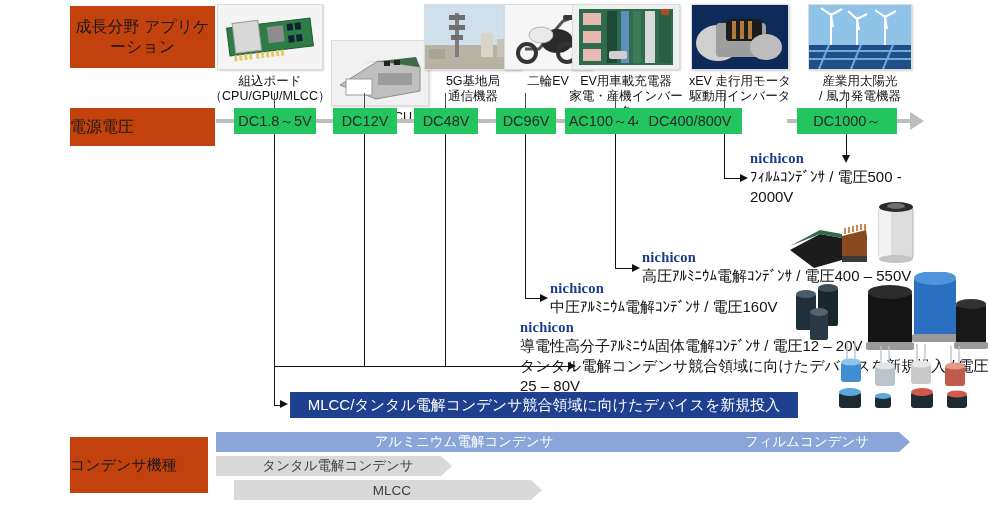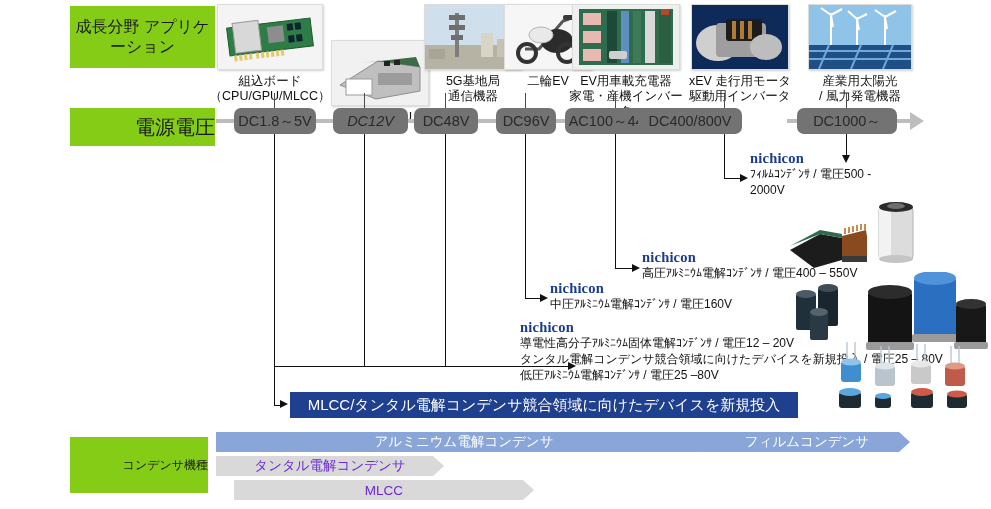--- a/index.html
+++ b/index.html
@@ -8,60 +8,60 @@
     font-family:"Liberation Sans","DejaVu Sans",sans-serif;
     color:#1a1a1a;overflow:hidden;position:relative;
   }
   .root{position:absolute;left:0;top:0;width:991px;height:509px;}
 
   
   .abs{position:absolute;}
 
   
   .rowlabel{
-    background:#84cc16;display:flex;align-items:center;justify-content:flex-end;
+    background:#c2410c;display:flex;align-items:center;justify-content:flex-start;
     text-align:center;color:#1a1a1a;line-height:1.25;
   }
   #label-growth{left:70px;top:6px;width:145px;height:62px;font-size:16px;}
-  #label-voltage{left:70px;top:108px;width:145px;height:38px;font-size:20px;}
-  #label-captype{left:70px;top:437px;width:138px;height:56px;font-size:12px;}
+  #label-voltage{left:70px;top:108px;width:145px;height:38px;font-size:16px;}
+  #label-captype{left:70px;top:437px;width:138px;height:56px;font-size:15px;}
 
   
   .appcol{position:absolute;top:4px;display:flex;flex-direction:column;align-items:center;}
   .photo{
     background:#f2f2f2;border:1px solid #dcdcdc;
     box-shadow:1px 1px 2px rgba(0,0,0,.18);
     position:relative;overflow:hidden;
   }
   .cap{
     margin-top:4px;text-align:center;font-size:12.5px;line-height:1.2;color:#111;
     white-space:pre-line;
   }
 
   
   .vbox{
-    position:absolute;top:108px;height:26px;background:#737373;
+    position:absolute;top:108px;height:26px;background:#22c55e;
     display:flex;align-items:center;justify-content:center;
-    font-size:14.5px;color:#2a2a2a;white-space:nowrap;border-radius:7px;
+    font-size:14.5px;color:#2a2a2a;white-space:nowrap;
   }
   .vconn{position:absolute;top:119px;height:4px;background:#bdbdbd;}
   .vtickup{position:absolute;width:1px;background:#4a4a4a;}
 
   .arrowright{position:absolute;top:112px;width:0;height:0;
     border-top:9px solid transparent;border-bottom:9px solid transparent;
     border-left:14px solid #bdbdbd;}
 
   
   .nichi{position:absolute;}
   .nichi .brand{
     font-family:"Liberation Serif","DejaVu Serif",serif;
     font-weight:700;color:#1a3c8c;font-size:14.5px;letter-spacing:.2px;
     line-height:1.1;
   }
-  .nichi .desc{font-size:12px;line-height:1.32;color:#111;white-space:pre-line;}
+  .nichi .desc{font-size:15px;line-height:1.32;color:#111;white-space:pre-line;}
 
   
   .lv{position:absolute;width:1px;background:#111;}
   .lh{position:absolute;height:1px;background:#111;}
   .ar{position:absolute;width:0;height:0;
     border-top:4.5px solid transparent;border-bottom:4.5px solid transparent;
     border-left:8px solid #111;}
   .ard{position:absolute;width:0;height:0;
     border-left:4.5px solid transparent;border-right:4.5px solid transparent;
     border-top:8px solid #111;}
@@ -73,21 +73,21 @@
     justify-content:center;font-size:15px;white-space:nowrap;
   }
 
   
   .barwrap{position:absolute;}
   .bar{
     position:absolute;height:20px;display:flex;align-items:center;
     justify-content:center;font-size:13.5px;white-space:nowrap;
   }
   .bar-blue{background:#8aa6d8;color:#ffffff;}
-  .bar-gray{background:#d9d9d9;color:#6d28d9;}
+  .bar-gray{background:#d9d9d9;color:#404040;padding-left:8px;}
   .chev-r{clip-path:polygon(0 0, calc(100% - 11px) 0, 100% 50%, calc(100% - 11px) 100%, 0 100%);}
   .chev-lr{clip-path:polygon(0 0, calc(100% - 11px) 0, 100% 50%, calc(100% - 11px) 100%, 0 100%, 11px 50%);}
 
   
   .prodimg{position:absolute;}
 </style>
 </head>
 <body>
 
 <div class="root">
@@ -259,21 +259,21 @@
   <div class="vconn abs" style="left:478px;width:18px;"></div>
   <div class="vconn abs" style="left:555px;width:10px;"></div>
   <div class="vconn abs" style="left:665px;width:8px;"></div>
   <div class="vconn abs" style="left:787px;width:10px;"></div>
   <div class="arrowright" style="left:910px;"></div>
   <div class="vconn abs" style="left:896px;width:16px;"></div>
 
   <div class="vbox" style="left:234px;width:82px;">
     <span>DC1.8～5V</span>
     </div>
-  <div class="vbox" style="left:333px;width:75px;font-style:italic;">
+  <div class="vbox" style="left:333px;width:64px;">
     <span>DC12V</span>
     </div>
   <div class="vbox" style="left:414px;width:64px;">
     <span>DC48V</span>
     </div>
   <div class="vbox" style="left:496px;width:60px;">
     <span>DC96V</span>
     </div>
   <div class="vbox" style="left:565px;width:100px;">
     <span>AC100～440V</span>

